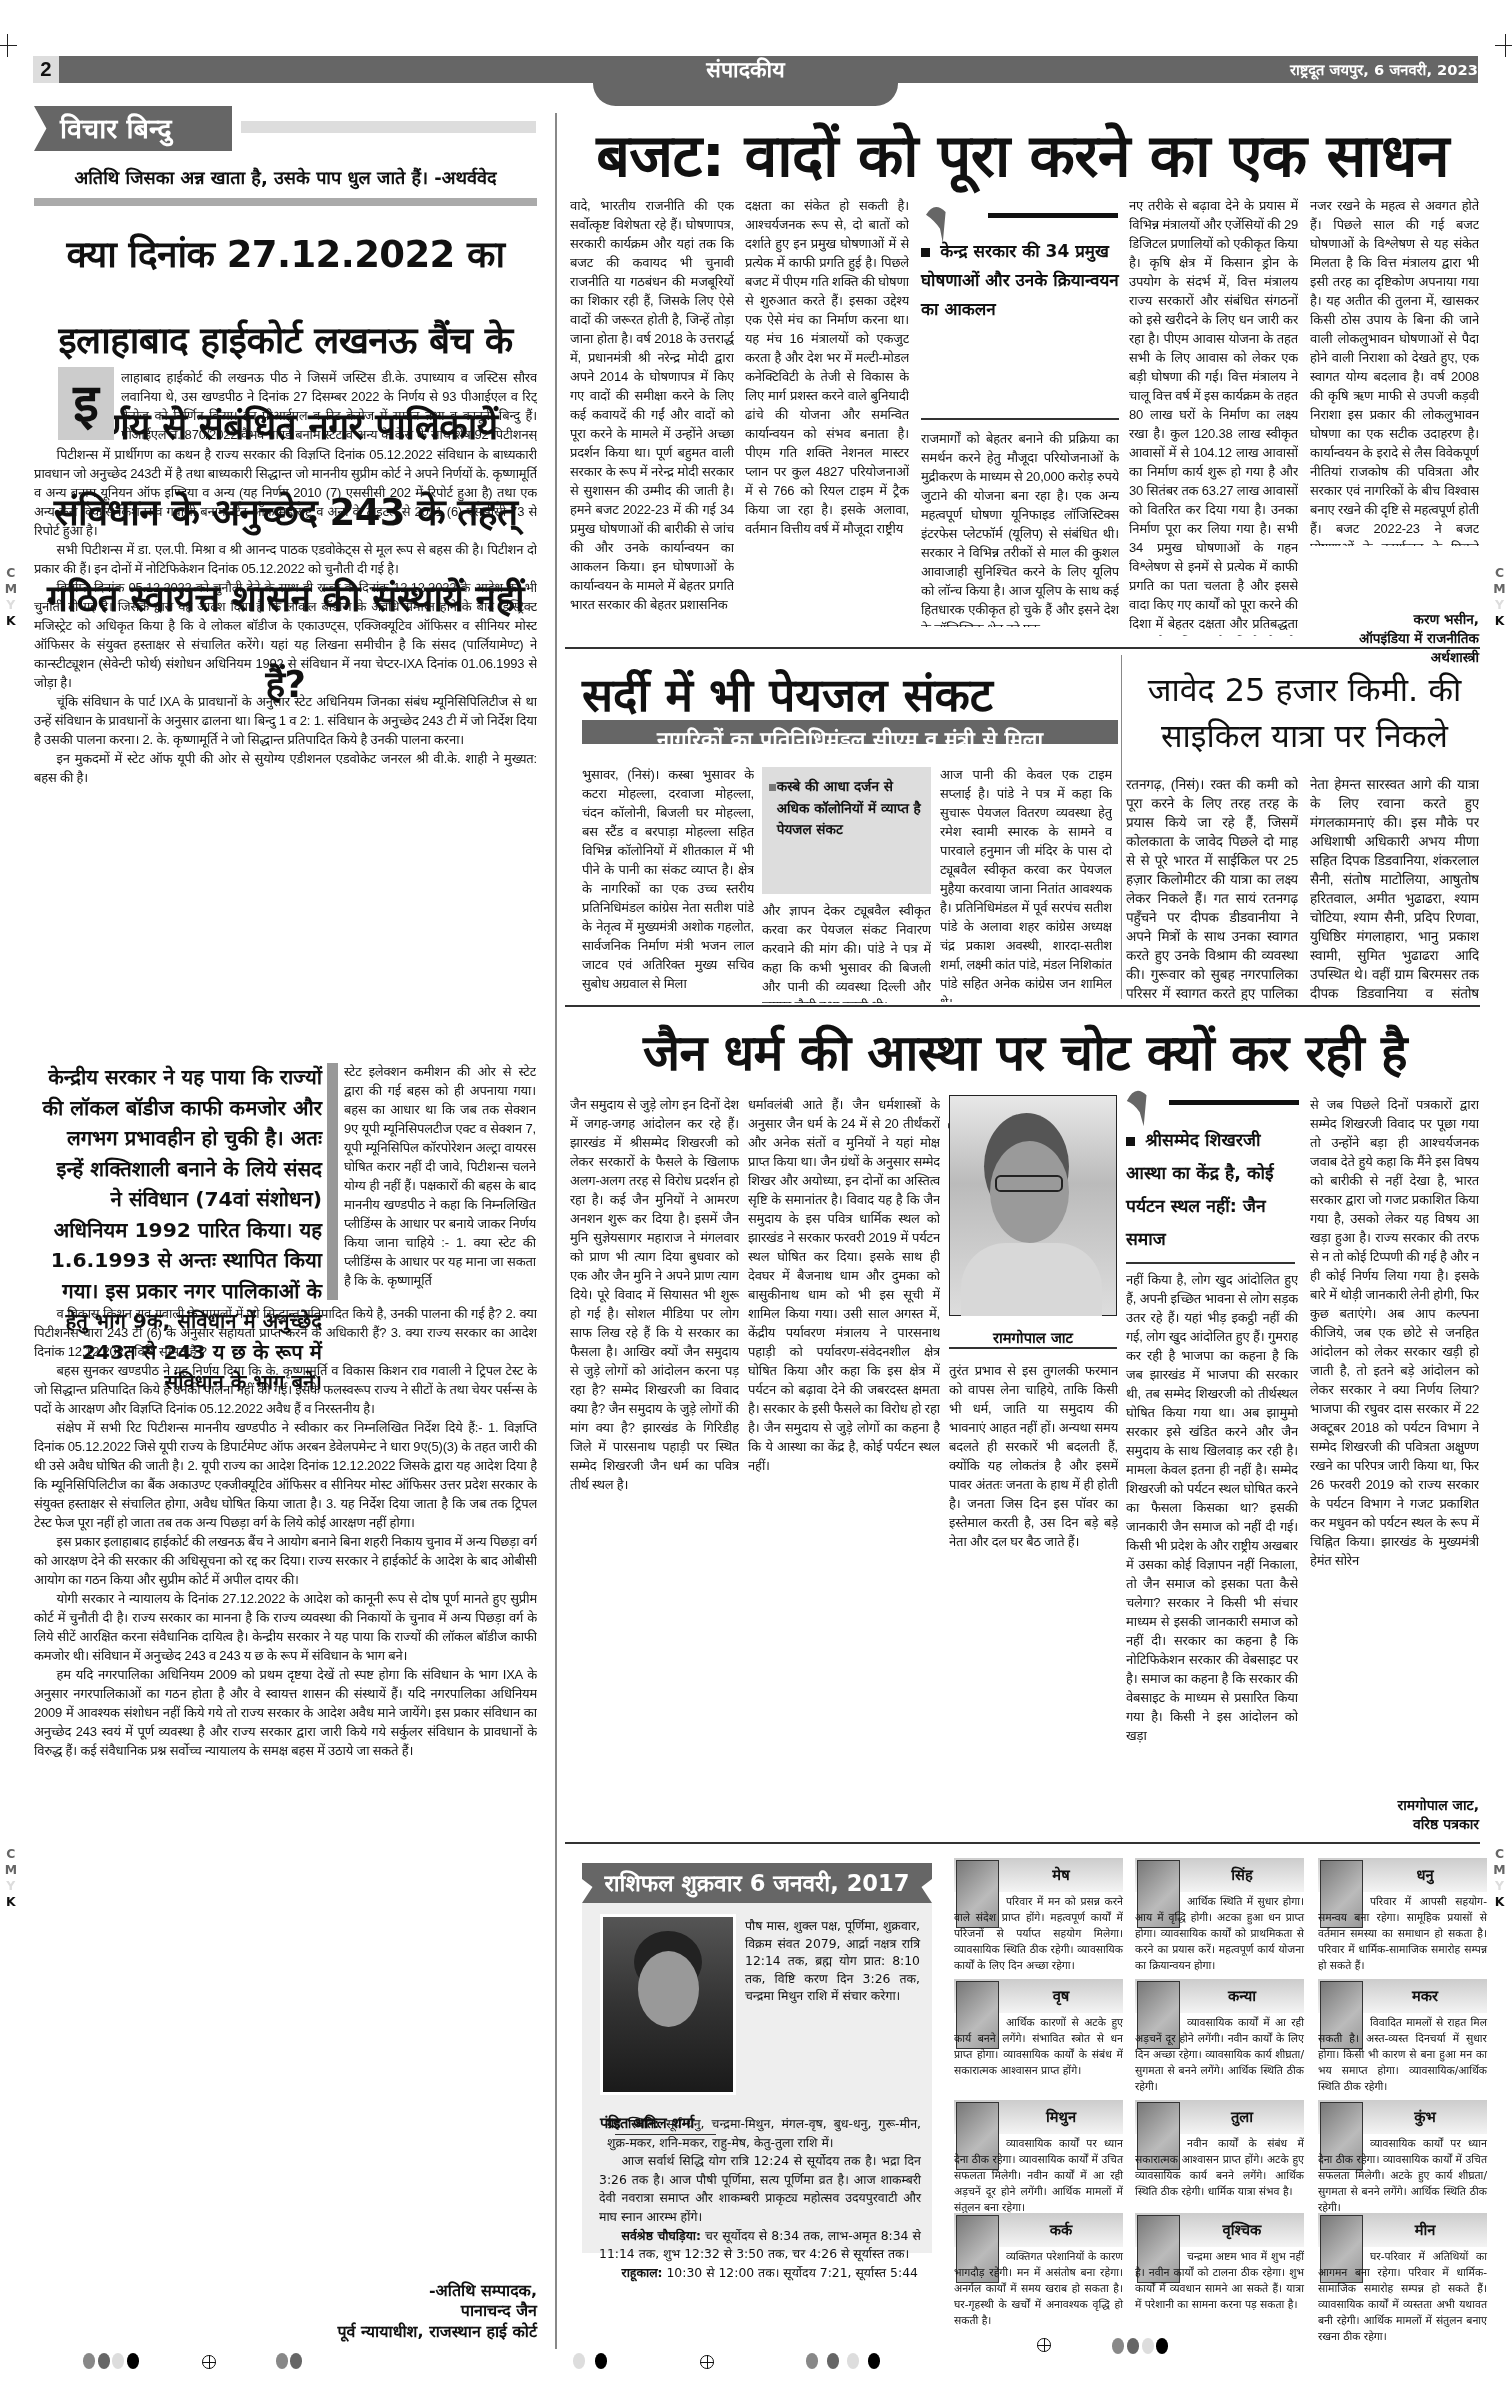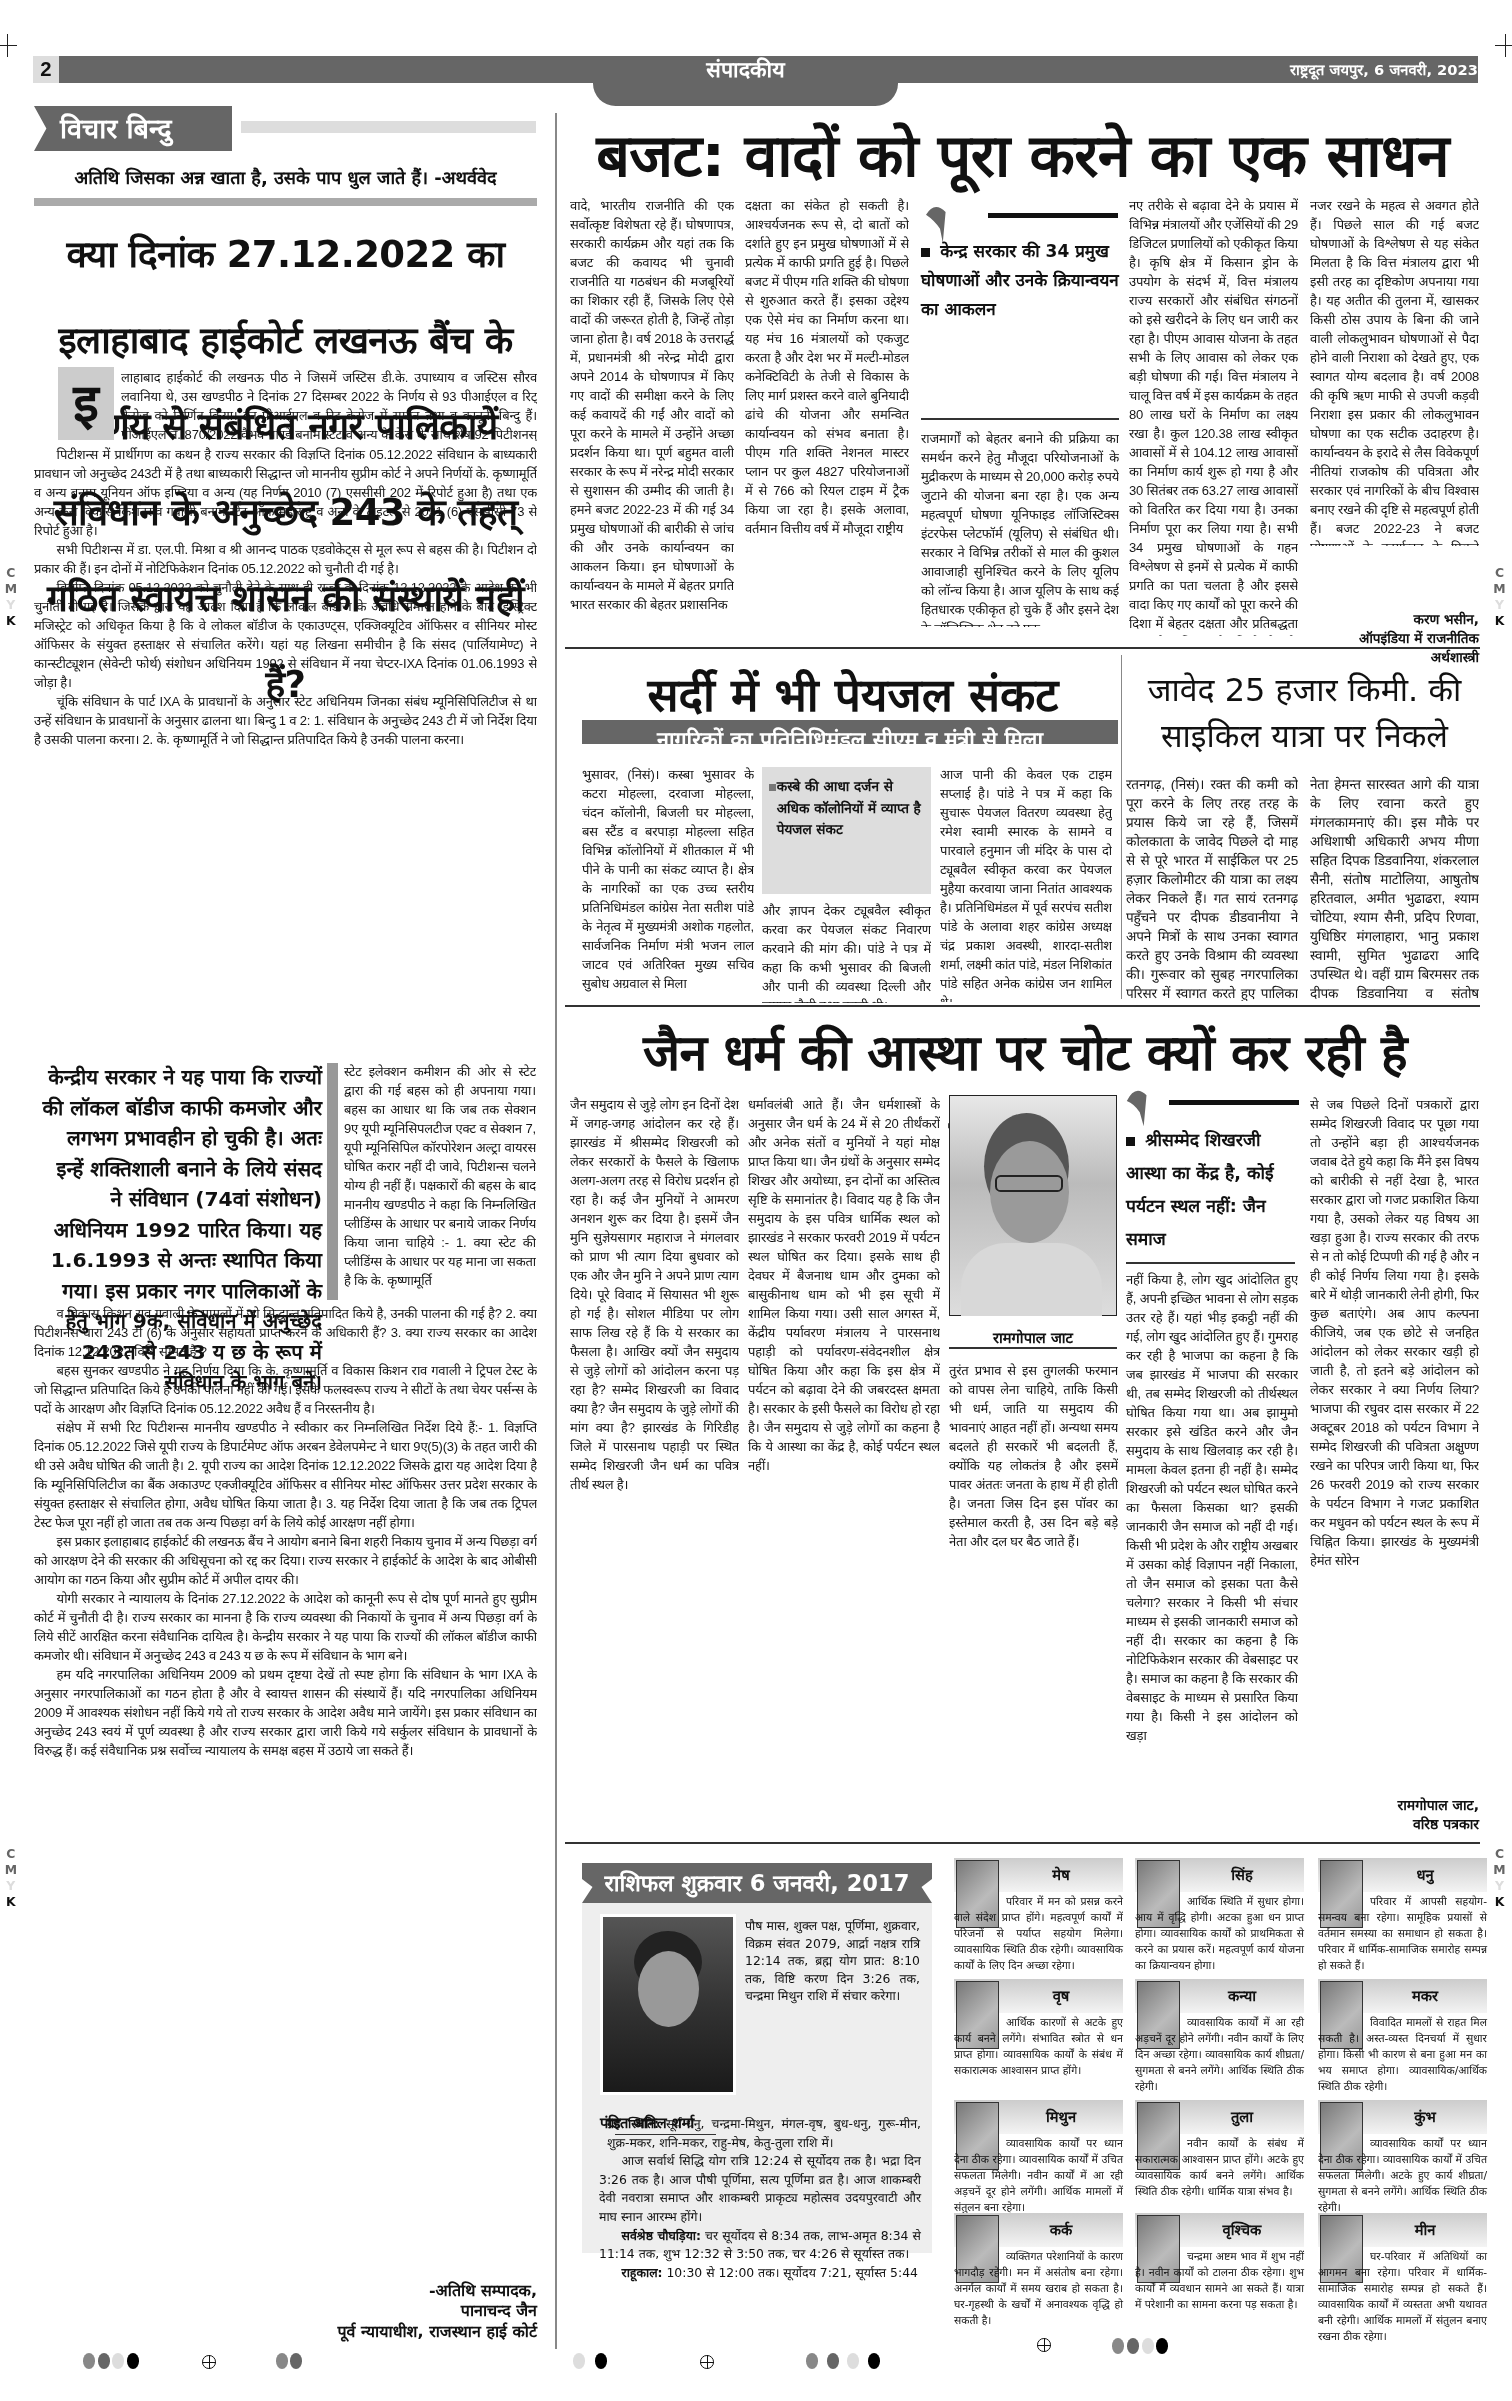--- a/index.html
+++ b/index.html
@@ -25,21 +25,21 @@
 .hsep{position:absolute;height:2.3px;background:#333}
 
 #pull-left{left:40px;top:1062px;width:282px;font-size:20.3px;font-weight:bold;line-height:30.5px;text-align:right}
 #pull-bar{left:327px;top:1063px;width:11.3px;height:237px;background:#999}
 
 #budget-head{left:565px;top:113px;width:915px;font-size:59px;font-weight:bold;text-align:center;line-height:85px;letter-spacing:-0.6px}
 .kbox{position:absolute;font-weight:bold;font-size:17px;line-height:29px}
 .kbox .sq{display:inline-block;width:9px;height:9px;background:#111;margin-right:10.2px;vertical-align:middle}
 .sig{position:absolute;text-align:right;font-weight:bold;font-size:13.6px;line-height:19px}
 
-#water-head{left:582px;top:661px;width:542px;font-size:46px;font-weight:bold;text-align:center;line-height:68px}
+#water-head{left:582px;top:661px;width:542px;font-size:46px;font-weight:bold;text-align:left;line-height:68px}
 #water-sub{left:582px;top:720px;width:536px;height:24px;background:#666;color:#fff;font-size:21.5px;font-weight:bold;text-align:center;line-height:40px}
 #water-box{left:762px;top:767px;width:169px;height:127px;background:#ddd;padding:9px 8px 9px 14.7px;font-weight:bold;font-size:13.6px;line-height:21.5px}
 #water-box .sq{position:absolute;left:6.8px;top:17px;width:6.8px;height:6.8px;background:#777}
 
 #javed-head{left:1124px;top:667px;width:361px;font-size:32px;text-align:center;line-height:46px}
 
 #jain-head{left:565px;top:1011px;width:920px;font-size:50px;font-weight:bold;text-align:center;line-height:85px;letter-spacing:-0.6px}
 #photo-rj{left:949px;top:1095px;width:168px;height:221px;border:1.1px solid #222;background:linear-gradient(180deg,#e8e8e8 0%,#bbb 40%,#ddd 100%)}
 .face{position:absolute;border-radius:50%}
 #rj-name{left:949px;top:1327px;width:168px;text-align:center;font-size:14.7px;font-weight:bold}
@@ -83,20 +83,21 @@
 <div class="abs" id="rule1"></div>
 <div class="abs" id="main-head">क्या दिनांक 27.12.2022 का इलाहाबाद हाईकोर्ट लखनऊ बैंच के निर्णय से संबंधित नगर पालिकायें संविधान के अनुच्छेद 243 के तहत् गठित स्वायत्त शासन की संस्थायें नहीं हैं?</div>
 <div class="abs" id="dropcap">इ</div>
 
 <div class="abs txt cond" style="left:121px;top:368px;width:416px;height:73px">लाहाबाद हाईकोर्ट की लखनऊ पीठ ने जिसमें जस्टिस डी.के. उपाध्याय व जस्टिस सौरव लवानिया थे, उस खण्डपीठ ने दिनांक 27 दिसम्बर 2022 के निर्णय से 93 पीआईएल व रिट् केसेज को निर्णित किया। इन पीआईएल व रिट केसेज में समान तथ्य व कानूनी बिन्दु हैं। पीआईएल नं. 870/2022 वैभव पाण्डे बनाम स्टेट व अन्य के केस के साथ शेष 92 पिटीशनस् को जोड़ा गया है।</div>
 <div class="abs txt cond" style="left:34px;top:445px;width:503px;height:621px;font-size:13px">
   <p>पिटीशन्स में प्रार्थीगण का कथन है राज्य सरकार की विज्ञप्ति दिनांक 05.12.2022 संविधान के बाध्यकारी प्रावधान जो अनुच्छेद 243टी में है तथा बाध्यकारी सिद्धान्त जो माननीय सुप्रीम कोर्ट ने अपने निर्णयों के. कृष्णामूर्ति व अन्य बनाम यूनियन ऑफ इण्डिया व अन्य (यह निर्णय 2010 (7) एससीसी 202 में रिपोर्ट हुआ है) तथा एक अन्य केस विकास किशनराव गवाली बनाम स्टेट ऑफ महाराष्ट्र व अन्य के टाइटल से 2021 (6) एससीसी 73 से रिपोर्ट हुआ है।</p>
   <p>सभी पिटीशन्स में डा. एल.पी. मिश्रा व श्री आनन्द पाठक एडवोकेट्स से मूल रूप से बहस की है। पिटीशन दो प्रकार की हैं। इन दोनों में नोटिफिकेशन दिनांक 05.12.2022 को चुनौती दी गई है।</p>
   <p>विज्ञप्ति दिनांक 05.12.2022 को चुनौती देने के साथ ही राज्य के दिनांक 12.12.2022 के आदेश को भी चुनौती दी गई है। जिसके द्वारा यह आदेश दिया है कि लोकल बॉडीज के अवधि समाप्त होने के बाद डिस्ट्रिक्ट मजिस्ट्रेट को अधिकृत किया है कि वे लोकल बॉडीज के एकाउण्ट्स, एक्जिक्यूटिव ऑफिसर व सीनियर मोस्ट ऑफिसर के संयुक्त हस्ताक्षर से संचालित करेंगे। यहां यह लिखना समीचीन है कि संसद (पार्लियामेण्ट) ने कान्स्टीट्यूशन (सेवेन्टी फोर्थ) संशोधन अधिनियम 1992 से संविधान में नया चेप्टर-IXA दिनांक 01.06.1993 से जोड़ा है।</p>
   <p>चूंकि संविधान के पार्ट IXA के प्रावधानों के अनुसार स्टेट अधिनियम जिनका संबंध म्यूनिसिपिलिटीज से था उन्हें संविधान के प्रावधानों के अनुसार ढालना था। बिन्दु 1 व 2: 1. संविधान के अनुच्छेद 243 टी में जो निर्देश दिया है उसकी पालना करना। 2. के. कृष्णामूर्ति ने जो सिद्धान्त प्रतिपादित किये है उनकी पालना करना।</p>
+  <p>इन मुकदमों में स्टेट ऑफ यूपी की ओर से सुयोग्य एडीशनल एडवोकेट जनरल श्री वी.के. शाही ने मुख्यत: बहस की है।</p>
 </div>
 
 <div class="abs" id="pull-left">केन्द्रीय सरकार ने यह पाया कि राज्यों की लॉकल बॉडीज काफी कमजोर और लगभग प्रभावहीन हो चुकी है। अतः इन्हें शक्तिशाली बनाने के लिये संसद ने संविधान (74वां संशोधन) अधिनियम 1992 पारित किया। यह 1.6.1993 से अन्तः स्थापित किया गया। इस प्रकार नगर पालिकाओं के हेतु भाग 9क, संविधान में अनुच्छेद 243त से 243 य छ के रूप में संविधान के भाग बने।</div>
 <div class="abs" id="pull-bar"></div>
 <div class="abs txt cond" style="left:344px;top:1062px;width:192px;height:237px">स्टेट इलेक्शन कमीशन की ओर से स्टेट द्वारा की गई बहस को ही अपनाया गया। बहस का आधार था कि जब तक सेक्शन 9ए यूपी म्यूनिसिपलटीज एक्ट व सेक्शन 7, यूपी म्यूनिसिपिल कॉरपोरेशन अल्ट्रा वायरस घोषित करार नहीं दी जावे, पिटीशन्स चलने योग्य ही नहीं हैं। पक्षकारों की बहस के बाद माननीय खण्डपीठ ने कहा कि निम्नलिखित प्लीडिंग्स के आधार पर बनाये जाकर निर्णय किया जाना चाहिये :- 1. क्या स्टेट की प्लीडिंग्स के आधार पर यह माना जा सकता है कि के. कृष्णामूर्ति</div>
 
 <div class="abs txt cond" style="left:34px;top:1304px;width:503px;height:926px">
   <p>व विकास किशन राव गवाली के मामलों में जो सिद्धान्त प्रतिपादित किये है, उनकी पालना की गई है? 2. क्या पिटीशर्नस धारा 243 टी (6) के अनुसार सहायता प्राप्त करने के अधिकारी हैं? 3. क्या राज्य सरकार का आदेश दिनांक 12.12.2022 विधि सम्मत है ?</p>
   <p>बहस सुनकर खण्डपीठ ने यह निर्णय दिया कि के. कृष्णामूर्ति व विकास किशन राव गवाली ने ट्रिपल टेस्ट के जो सिद्धान्त प्रतिपादित किये है उनकी पालना नहीं की गई। इसके फलस्वरूप राज्य ने सीटों के तथा चेयर पर्सन्स के पदों के आरक्षण और विज्ञप्ति दिनांक 05.12.2022 अवैध हैं व निरस्तनीय है।</p>
   <p>संक्षेप में सभी रिट पिटीशन्स माननीय खण्डपीठ ने स्वीकार कर निम्नलिखित निर्देश दिये हैं:- 1. विज्ञप्ति दिनांक 05.12.2022 जिसे यूपी राज्य के डिपार्टमेण्ट ऑफ अरबन डेवेलपमेन्ट ने धारा 9ए(5)(3) के तहत जारी की थी उसे अवैध घोषित की जाती है। 2. यूपी राज्य का आदेश दिनांक 12.12.2022 जिसके द्वारा यह आदेश दिया है कि म्यूनिसिपिलिटीज का बैंक अकाउण्ट एक्जीक्यूटिव ऑफिसर व सीनियर मोस्ट ऑफिसर उत्तर प्रदेश सरकार के संयुक्त हस्ताक्षर से संचालित होगा, अवैध घोषित किया जाता है। 3. यह निर्देश दिया जाता है कि जब तक ट्रिपल टेस्ट फेज पूरा नहीं हो जाता तब तक अन्य पिछड़ा वर्ग के लिये कोई आरक्षण नहीं होगा।</p>

